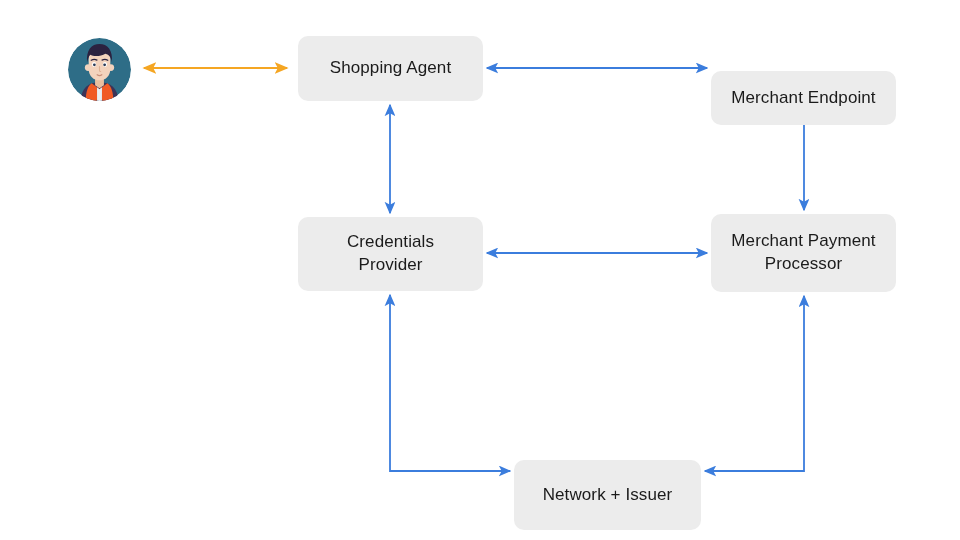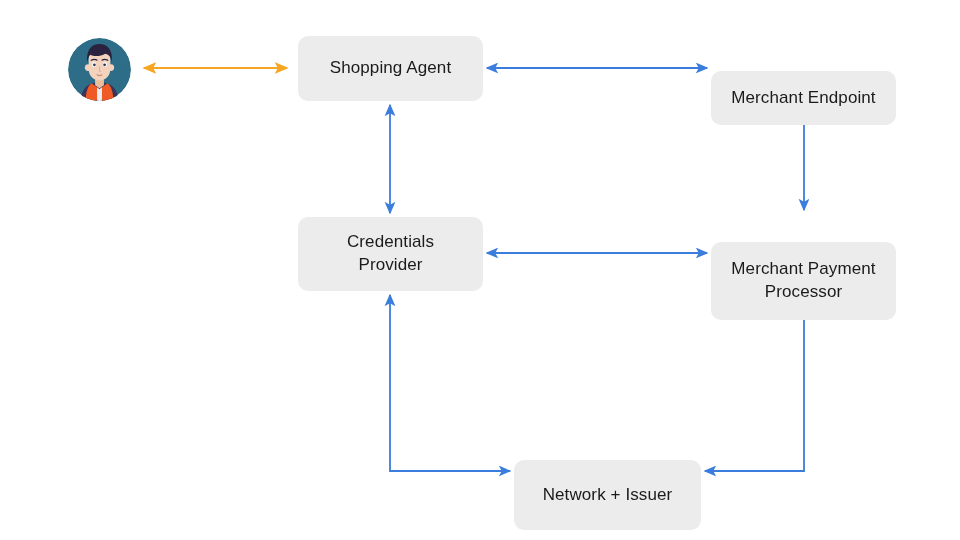--- a/index.html
+++ b/index.html
@@ -40,21 +40,21 @@
     font-weight: 400;
     line-height: 1.35;
     letter-spacing: 0.1px;
     box-sizing: border-box;
     padding: 8px 10px;
     white-space: pre-line;
   }
   #node-shopping-agent { left: 298px; top: 36px;  width: 185px; height: 65px; }
   #node-merchant-endpoint { left: 711px; top: 36px;  width: 185px; height: 54px; margin-top: 35px; }
   #node-credentials-provider { left: 298px; top: 217px; width: 185px; height: 74px; }
-  #node-merchant-payment-processor { left: 711px; top: 214px; width: 185px; height: 78px; margin-top: 28px; }
+  #node-merchant-payment-processor { left: 711px; top: 214px; width: 185px; height: 78px; }
   #node-network-issuer { left: 514px; top: 460px; width: 187px; height: 70px; }
 
   #avatar {
     position: absolute;
     left: 68px;
     top: 38px;
     width: 63px;
     height: 63px;
     border-radius: 50%;
     overflow: hidden;

